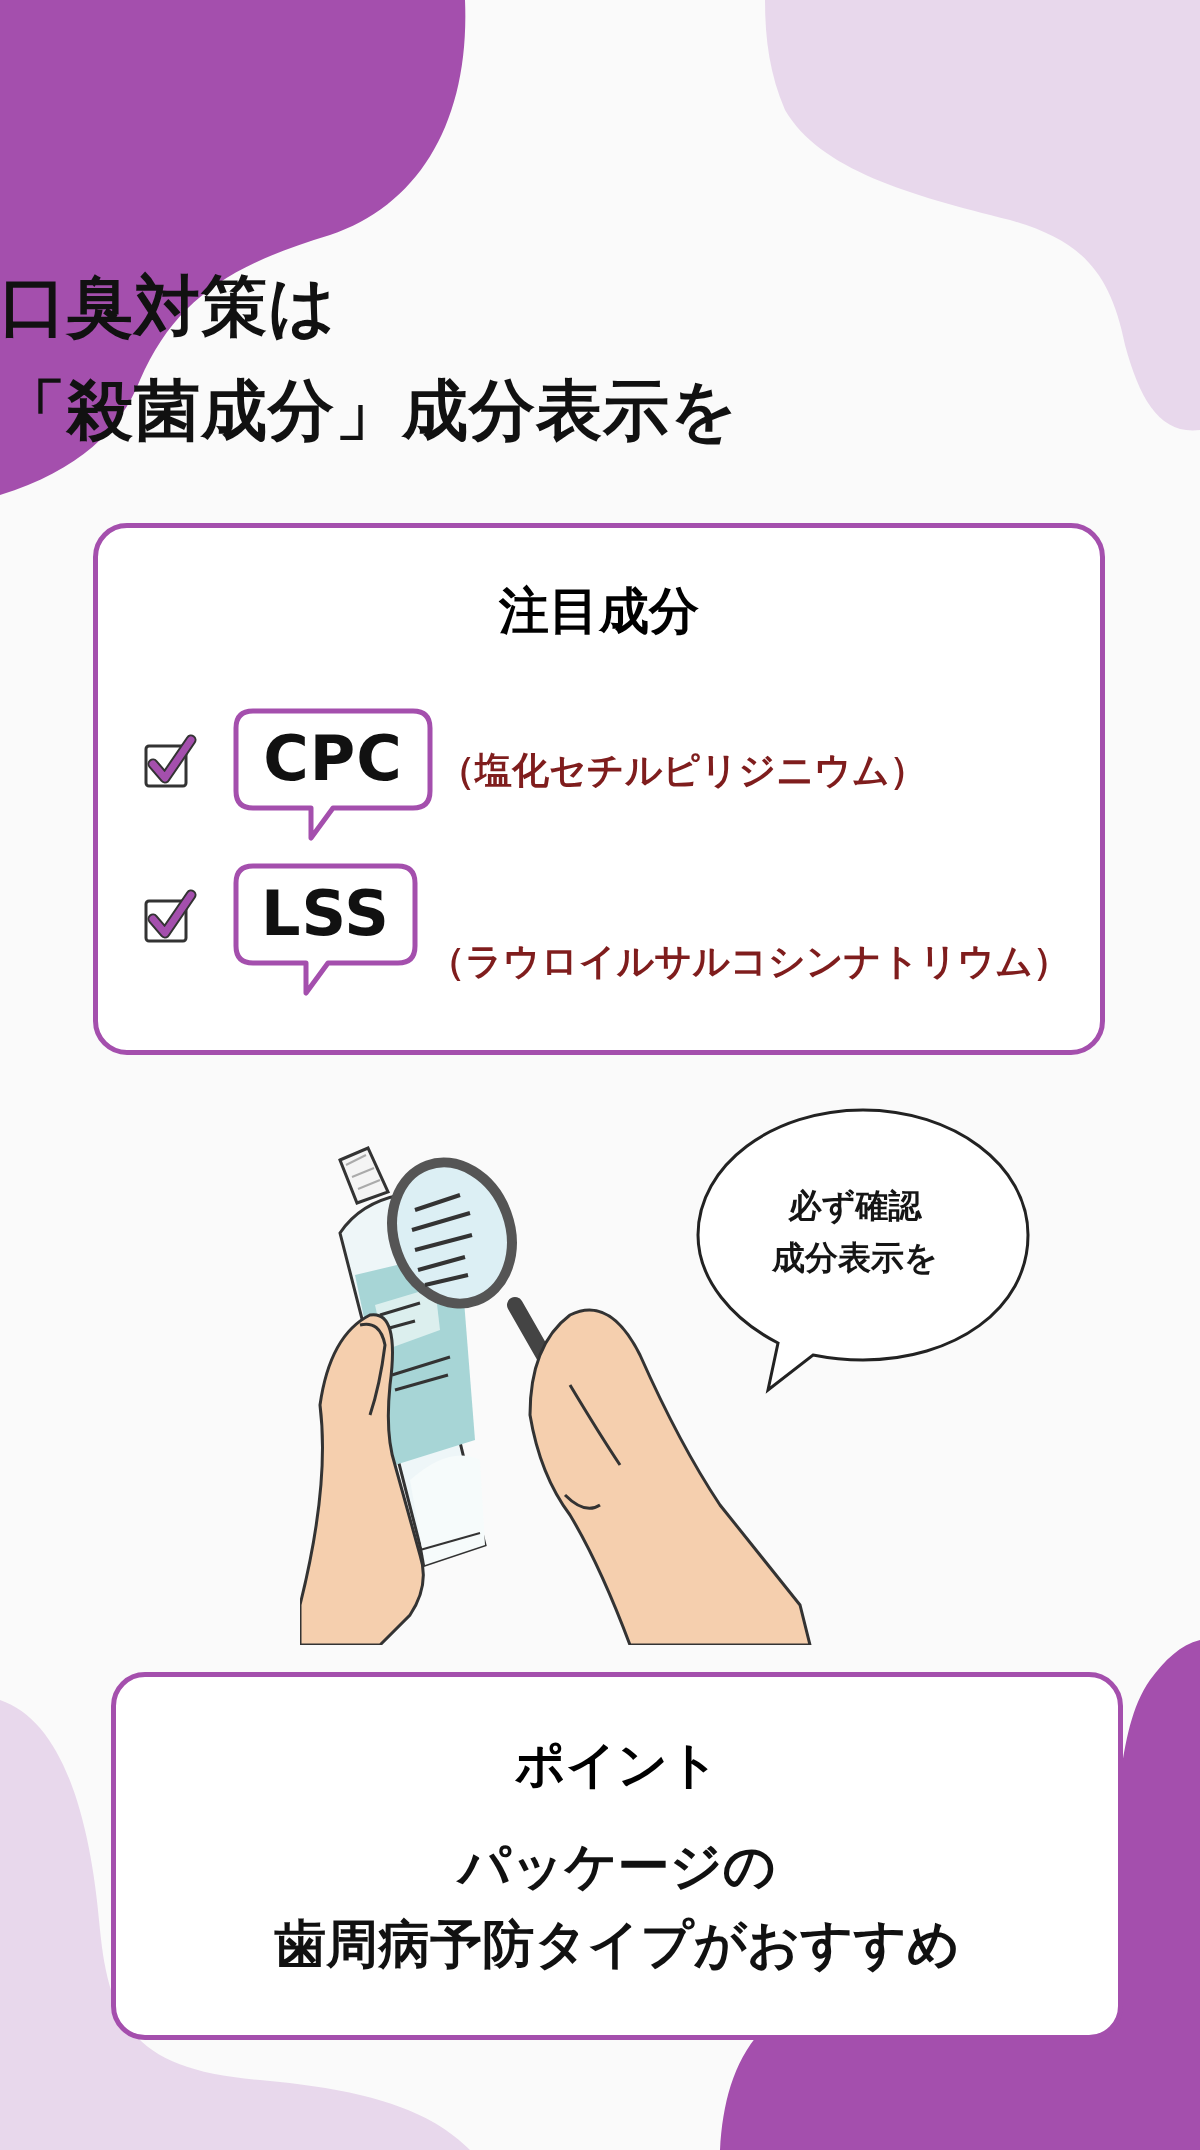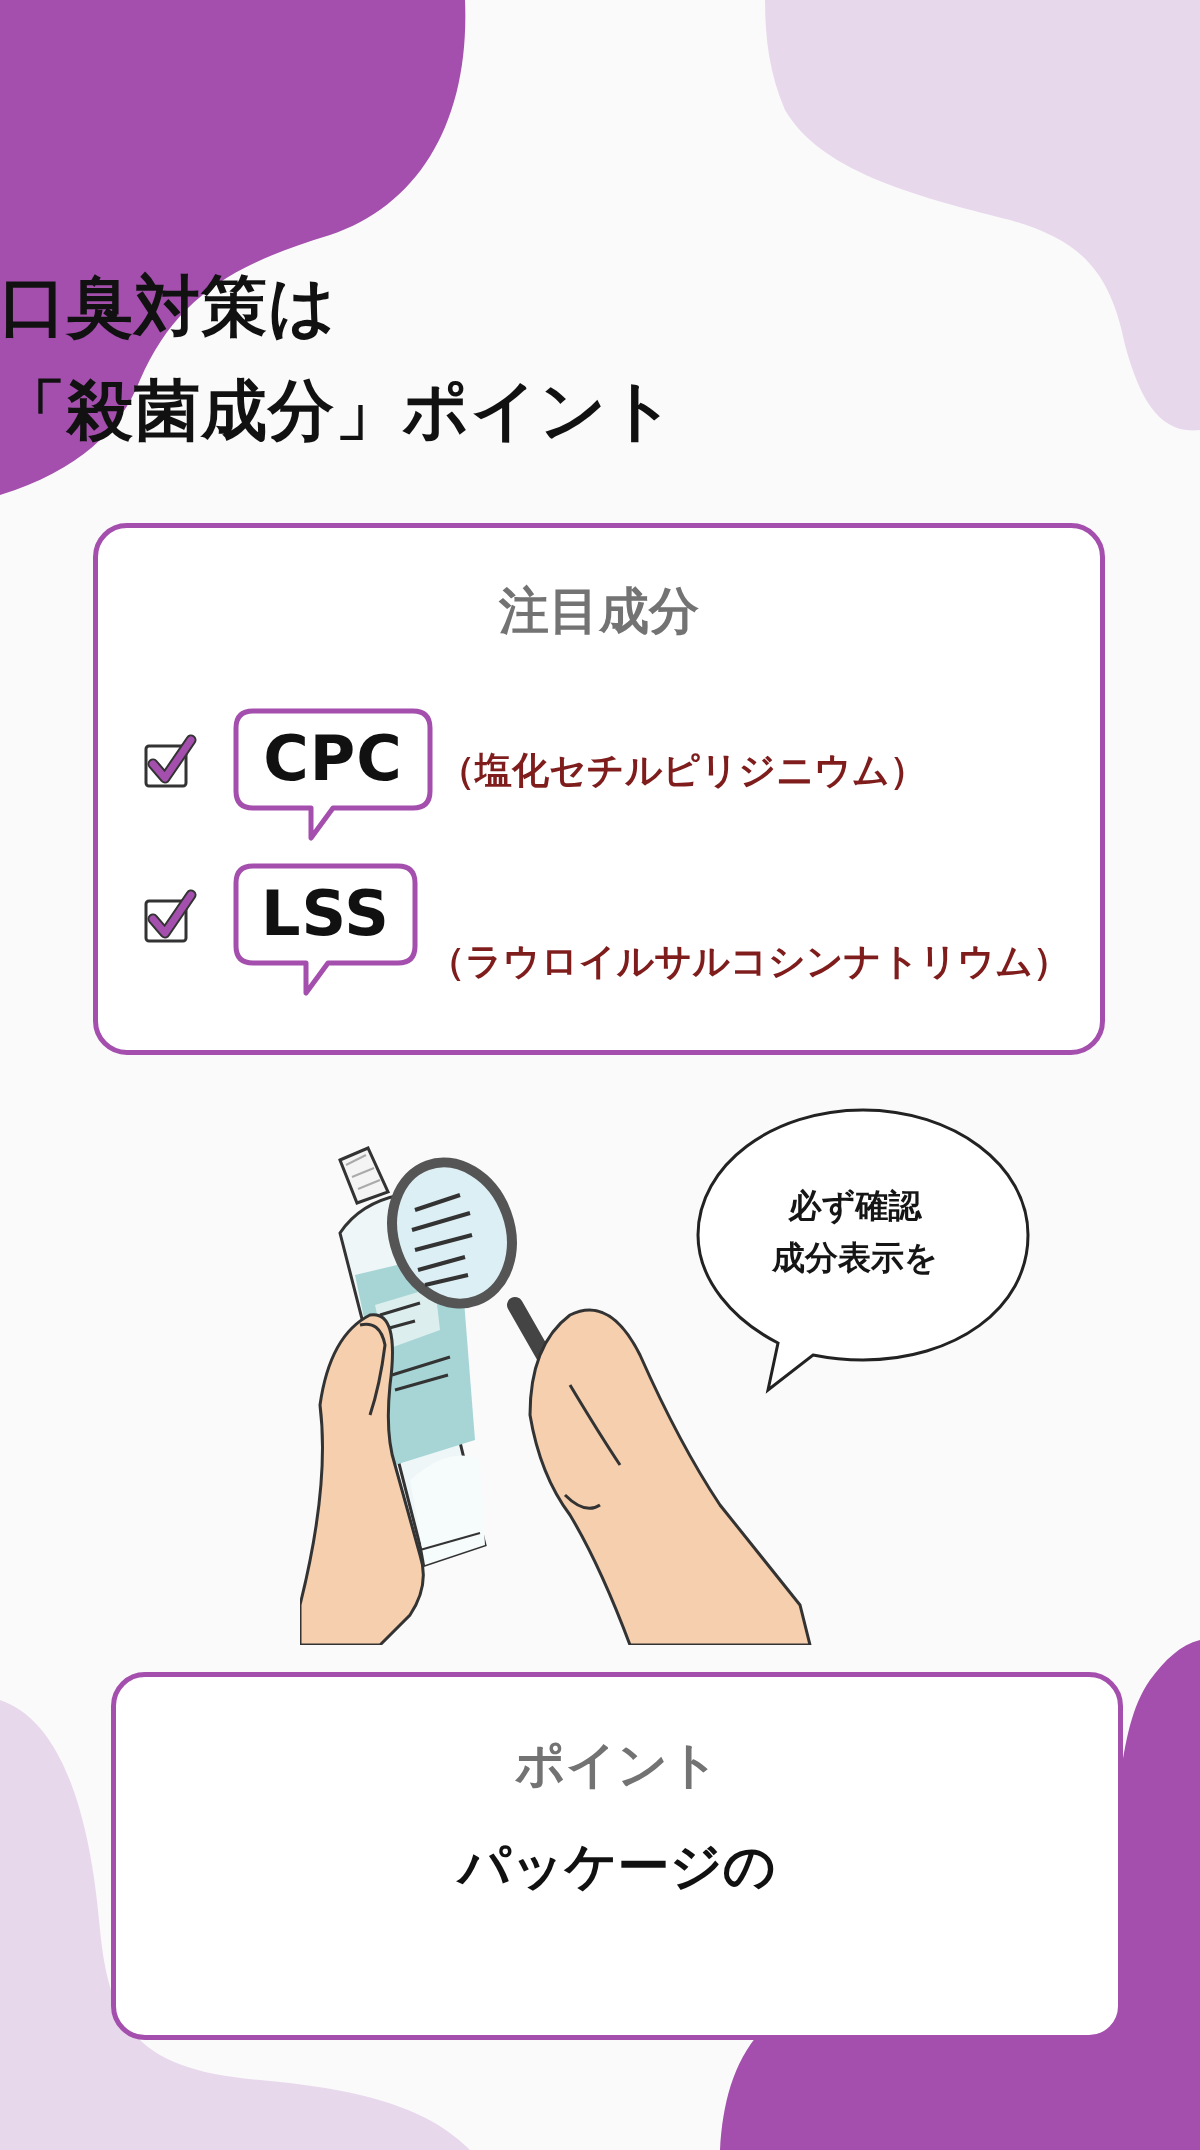--- a/index.html
+++ b/index.html
@@ -15,21 +15,21 @@
   }
 
   .card {
     position: absolute; z-index: 2; background: #ffffff;
     border: 5px solid #a44fad; border-radius: 34px;
   }
   .card-ingredients { left: 93px; top: 523px; width: 1012px; height: 532px; }
   .card-point { left: 111px; top: 1672px; width: 1012px; height: 368px; }
 
   .card-heading {
-    text-align: center; font-weight: bold; color: #737373; font-size: 50px;
+    text-align: center; font-weight: bold; color: #000000; font-size: 50px;
   }
   .card-ingredients .card-heading { margin-top: 50px; }
   .card-point .card-heading { margin-top: 55px; }
 
   .ing-row { position: absolute; left: 0; height: 120px; display: flex; align-items: center; }
   .ing-row.r1 { top: 180px; }
   .ing-row.r2 { top: 335px; }
 
   .checkbox { position: absolute; left: 45px; width: 56px; height: 56px; }
   .bubble { position: absolute; left: 135px; }
@@ -65,21 +65,21 @@
 </svg>
 <svg class="blob" style="left:0;top:1700px" width="480" height="450" viewBox="0 0 480 450">
   <path d="M0,0 C60,20 90,110 100,230 C110,330 140,370 260,380 C370,390 430,410 470,450 L0,450 Z" fill="#e8d8ec"></path>
 </svg>
 <svg class="blob" style="left:720px;top:1640px" width="480" height="510" viewBox="0 0 480 510">
   <path d="M480,0 L480,510 L0,510 C5,420 40,350 170,335 C260,325 345,320 375,250 C405,170 395,90 430,40 C445,20 460,5 480,0 Z" fill="#a44fad"></path>
 </svg>
 
 <div class="title">
   <div>口臭対策は</div>
-  <div>「殺菌成分」ポイント</div>
+  <div>「殺菌成分」成分表示を</div>
 </div>
 
 <div class="card card-ingredients">
   <div class="card-heading">注目成分</div>
 
   <div class="ing-row r1">
     <svg class="checkbox" style="top:26px" viewBox="0 0 56 56">
       <rect x="3" y="12" width="40" height="40" rx="3" fill="#fff" stroke="#333" stroke-width="3"></rect>
       <path d="M10,30 L22,44 L48,6" fill="none" stroke="#333" stroke-width="11" stroke-linecap="round" stroke-linejoin="round"></path>
       <path d="M10,30 L22,44 L48,6" fill="none" stroke="#a44fad" stroke-width="7" stroke-linecap="round" stroke-linejoin="round"></path>
@@ -144,14 +144,15 @@
 </svg>
 <div class="speech-text">
   <div>必ず確認</div>
   <div>成分表示を</div>
 </div>
 
 <div class="card card-point">
   <div class="card-heading">ポイント</div>
   <div class="point-text">
     <div>パッケージの</div>
+    <div>歯周病予防タイプがおすすめ</div>
   </div>
 </div>
 
 </body></html>

